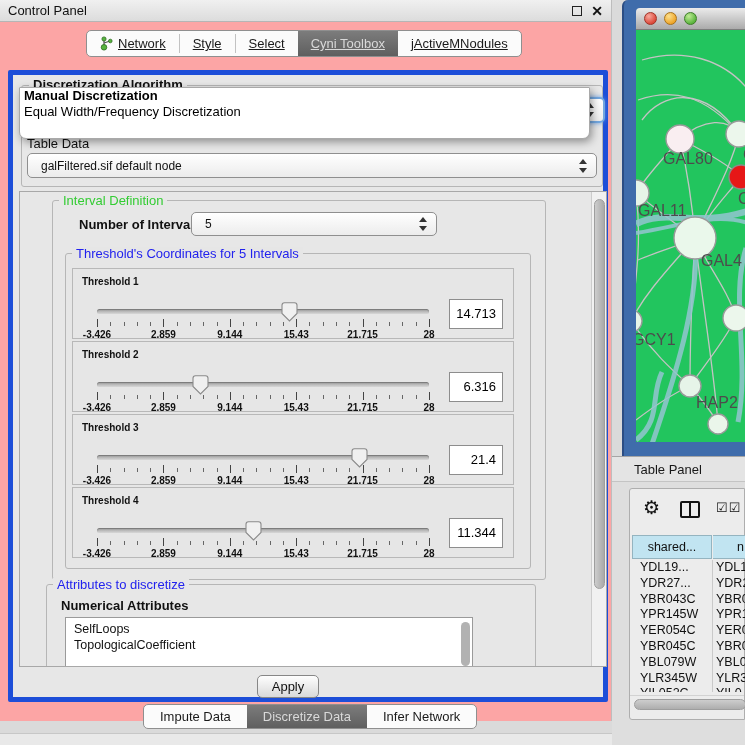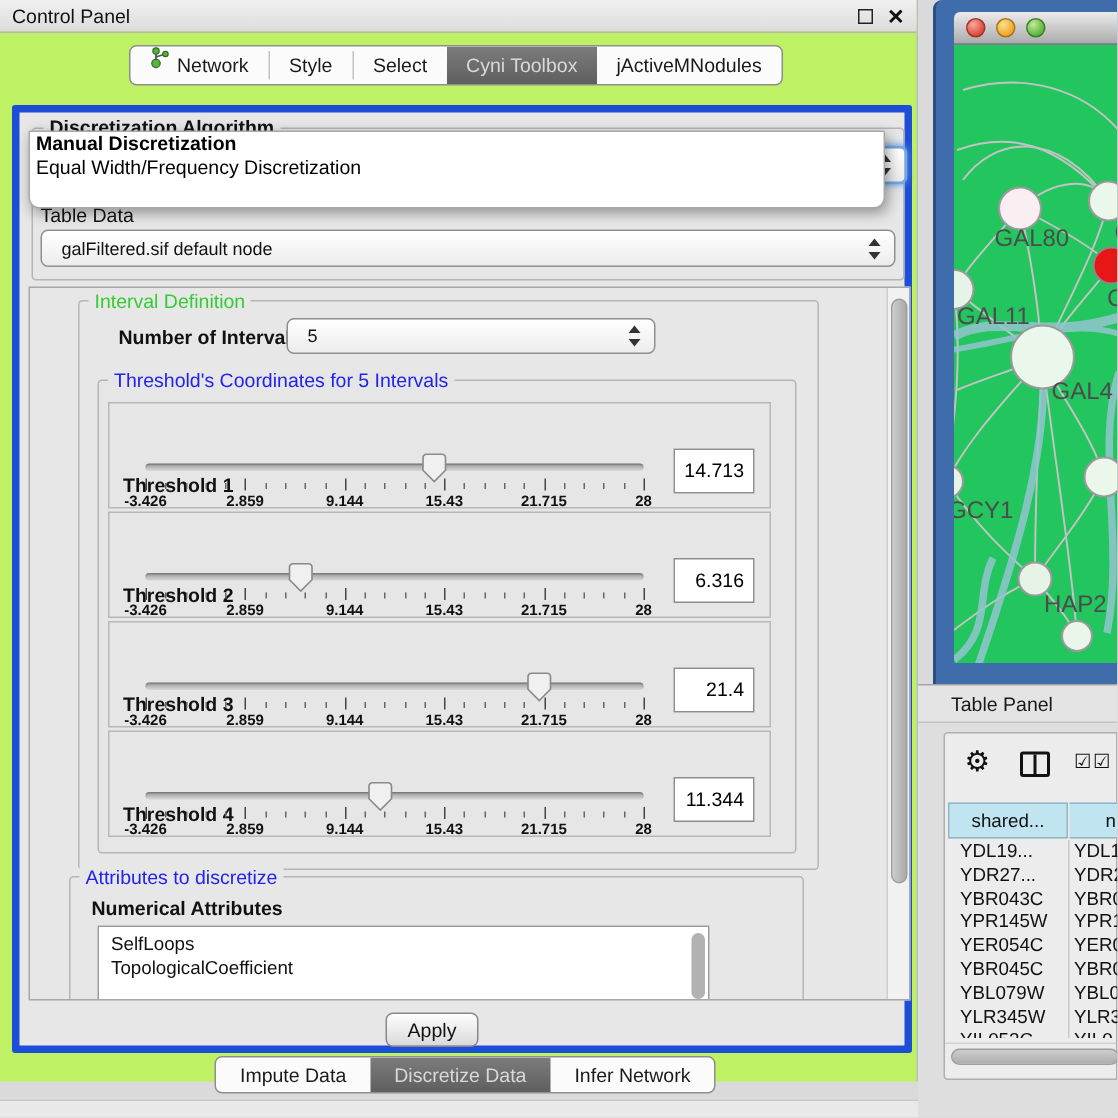--- a/index.html
+++ b/index.html
@@ -1,27 +1,27 @@
 <!DOCTYPE html>
 <html><head>
 <meta charset="utf-8">
 <style>
   html,body{margin:0;padding:0;background:#dcdcdc;}
   *{box-sizing:border-box;font-family:"Liberation Sans",sans-serif;}
   #root{position:relative;width:745px;height:745px;overflow:hidden;background:#dadada;}
 
   
-  .left-panel{position:absolute;left:0;top:0;width:612px;height:721px;background:#bef264;border-right:1px solid #bdbdbd;}
+  .left-panel{position:absolute;left:0;top:0;width:612px;height:721px;background:#fca5a5;border-right:1px solid #bdbdbd;}
   .titlebar{position:absolute;left:0;top:0;width:100%;height:22px;background:linear-gradient(#f0f0f0,#dcdcdc);border-bottom:1px solid #b5b5b5;}
   .titlebar .title{position:absolute;left:8px;top:0;line-height:22px;font-size:13px;color:#111;}
   .float-icon{position:absolute;right:29px;top:6px;width:10px;height:10px;border:1.6px solid #222;background:transparent;}
   .close-icon{position:absolute;right:8px;top:2px;font-size:14px;font-weight:bold;color:#111;line-height:18px;}
 
   .tabs-top{position:absolute;left:86px;top:30px;height:27px;display:inline-flex;align-items:stretch;background:#fbfbfb;border:1px solid #8f8f8f;border-radius:5px;overflow:hidden;}
-  .tab{font-size:13px;color:#1a1a1a;line-height:25px;padding:0 13px;display:flex;gap:5px;white-space:nowrap;}
+  .tab{font-size:13px;color:#1a1a1a;line-height:25px;padding:0 13px;display:flex;align-items:center;gap:5px;white-space:nowrap;text-decoration:underline;}
   .tab.selected{background:linear-gradient(#7c7c7c,#5f5f5f);color:#d9d9d9;}
   .tabsep{width:1px;background:#c2c2c2;margin:3px 0;}
 
   .main-panel{position:absolute;left:8px;top:70px;width:600px;height:632px;background:#e7e7e7;border:5px solid #1d4ed8;border-radius:2px;}
   .group{position:absolute;border:1px solid #b6b6b6;border-radius:3px;}
   .group-title{position:absolute;font-size:13px;background:#e7e7e7;padding:0 4px;white-space:nowrap;line-height:14px;}
   .gt-black{color:#111;font-weight:bold;}
   .gt-green{color:#33cc33;}
   .gt-blue{color:#2222ee;}
 
@@ -39,21 +39,21 @@
   .popup .pitem.bold{font-weight:bold;}
 
   .lbl13{position:absolute;font-size:13px;color:#111;white-space:nowrap;}
   .bold{font-weight:bold;}
 
   .scrollpane{position:absolute;left:6px;top:116px;width:588px;height:476px;border:1px solid #a8a8a8;background:#e7e7e7;overflow:hidden;}
   .vsb-track{position:absolute;right:0;top:0;width:15px;height:100%;background:#f1f1f1;border-left:1px solid #cccccc;}
   .vsb-thumb{position:absolute;left:2px;top:7px;width:11px;height:390px;border-radius:6px;background:linear-gradient(90deg,#cdcdcd,#a9a9a9);border:1px solid #9e9e9e;}
 
   .thr-panel{position:absolute;left:6px;width:442px;height:71px;border:1px solid #b8b8b8;background:#e6e6e6;}
-  .thr-label{position:absolute;left:9px;top:7px;font-size:13px;font-weight:bold;color:#111;margin-top:40px;}
+  .thr-label{position:absolute;left:9px;top:7px;font-size:10px;font-weight:bold;color:#111;}
   .slider{position:absolute;left:24px;top:36px;width:332px;height:34px;}
   .track{position:absolute;left:0;right:0;top:4px;height:5px;border-radius:3px;background:linear-gradient(#9b9b9b,#d8d8d8);box-shadow:inset 0 1px 1px rgba(0,0,0,.25);}
   .thumb{position:absolute;top:-3px;width:17px;height:20px;margin-left:-8px;}
   .ticks{position:absolute;left:0;right:0;top:14px;height:9px;}
   .tick{position:absolute;top:3px;width:1px;height:4px;background:#666;}
   .tick.major{top:0;height:8px;background:#444;}
   .tlbl{position:absolute;top:24px;transform:translateX(-50%);font-size:10px;font-weight:bold;color:#111;white-space:nowrap;}
   .vbox{position:absolute;right:10px;top:30px;width:54px;height:30px;background:#fff;border:1px solid #8d8d8d;font-size:13px;color:#000;text-align:right;line-height:28px;padding-right:6px;}
 
   .listbox{position:absolute;background:#fff;border:1px solid #9a9a9a;overflow:hidden;}

